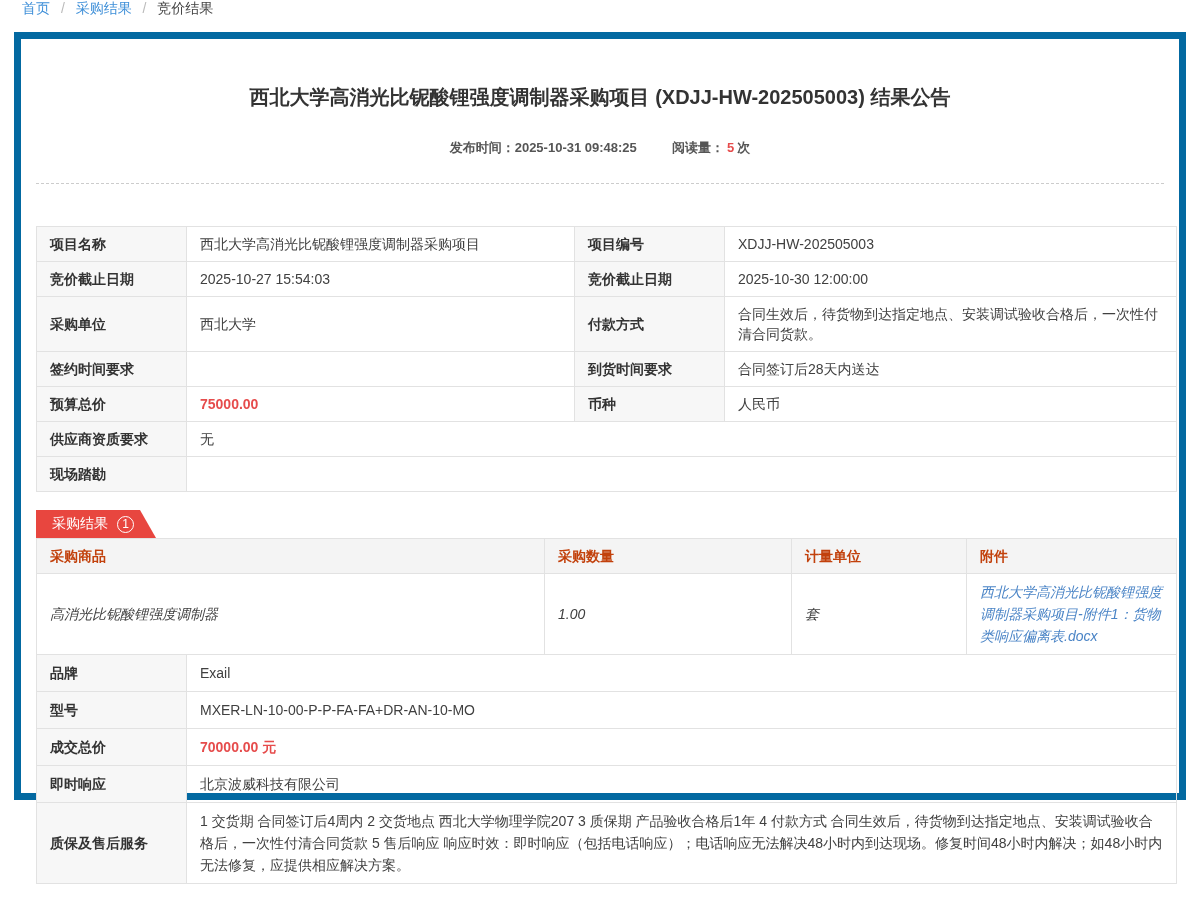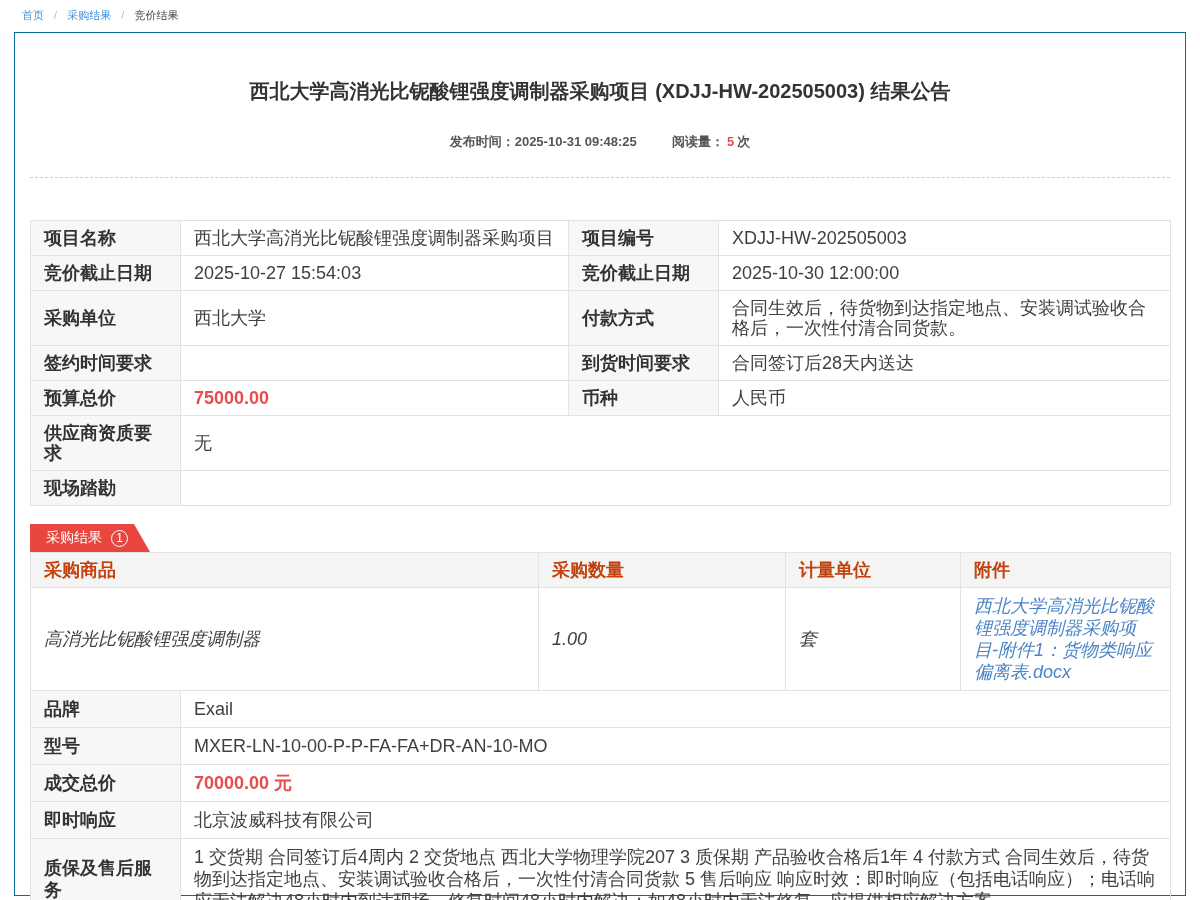--- a/index.html
+++ b/index.html
@@ -7,31 +7,31 @@
     --price-red:#e64c4c;
     --breadcrumb-blue:#3e8fd8;
     --link-blue:#4a84c6;
     --border:#e2e2e2;
     --label-bg:#f7f7f7;
   }
   *{box-sizing:border-box;}
   html,body{margin:0;padding:0;background:#fff;}
   body{font-family:"Liberation Sans","DejaVu Sans",sans-serif;color:#404040;}
   .page{width:1200px;height:900px;background:#fff;overflow:hidden;}
-  .breadcrumb{padding:8px 0 0 22px;font-size:11px;height:28px;color:#999;}
+  .breadcrumb{padding:0 0 0 22px;font-size:14px;height:28px;color:#999;}
   .breadcrumb a{color:var(--breadcrumb-blue);text-decoration:none;cursor:pointer;}
   .breadcrumb .sep{margin:0 7px;color:#bbb;}
   .breadcrumb .current{color:#444;}
-  .panel{margin:4px 14px 0;border:1px solid #0369a1;background:#fff;height:864px;padding:0 15px;}
+  .panel{margin:4px 14px 0;border:7px solid #0369a1;background:#fff;height:768px;padding:0 15px;}
   .title{margin:44px 0 0;text-align:center;font-size:20px;line-height:28px;font-weight:bold;color:#333;}
   .meta{margin-top:28px;text-align:center;font-size:13px;color:#555;height:18px;font-weight:bold;}
   .meta .red{color:var(--price-red);margin:0 3px;}
   .meta-gap{display:inline-block;width:28px;}
   .divider{margin-top:26px;border-bottom:1px dashed #ccc;height:0;}
-  table{border-collapse:collapse;width:1140px;font-size:18px;table-layout:fixed;padding-left:48px;}
+  table{border-collapse:collapse;width:1140px;font-size:14px;table-layout:fixed;padding-left:48px;}
   .info-table{margin-top:42px;}
   td,th{border:1px solid var(--border);padding:7px 13px;line-height:20px;color:#404040;text-align:left;vertical-align:middle;word-break:break-all;}
   .lbl{background:var(--label-bg);font-weight:bold;color:#333;}
   .red-text{color:var(--price-red);font-weight:bold;}
   .badge{margin-top:18px;display:inline-flex;align-items:center;height:28px;padding:0 22px 0 16px;background:var(--accent-red);color:#fff;font-size:14px;clip-path:polygon(0 0,calc(100% - 16px) 0,100% 100%,0 100%);}
   .badge-num{width:17px;height:17px;border:1px solid #fff;border-radius:50%;font-size:12px;line-height:15px;display:inline-flex;align-items:center;justify-content:center;margin-left:9px;}
   .result-table th{background:#f4f4f4;font-weight:bold;color:#c2410c;}
   .result-table td{vertical-align:middle;font-style:italic;}
   .attachment-link{color:var(--link-blue);text-decoration:none;line-height:22px;cursor:pointer;display:inline-block;}
   .detail-table{margin-top:-1px;}

